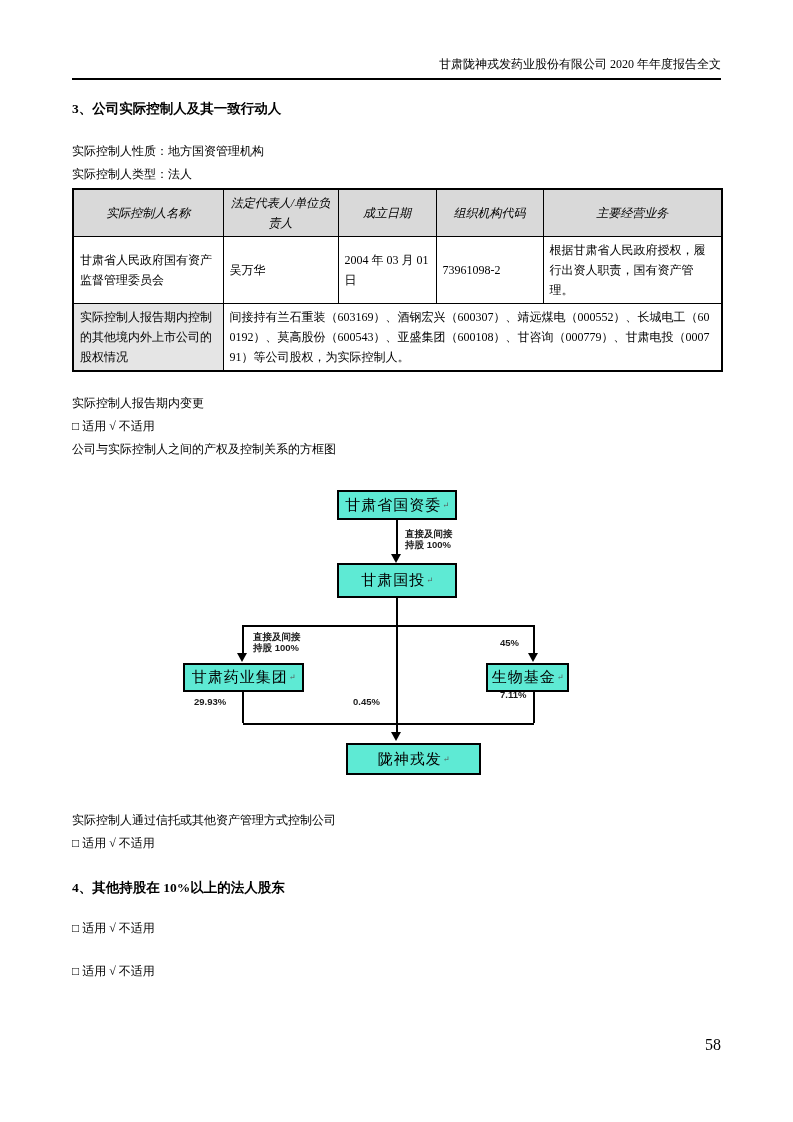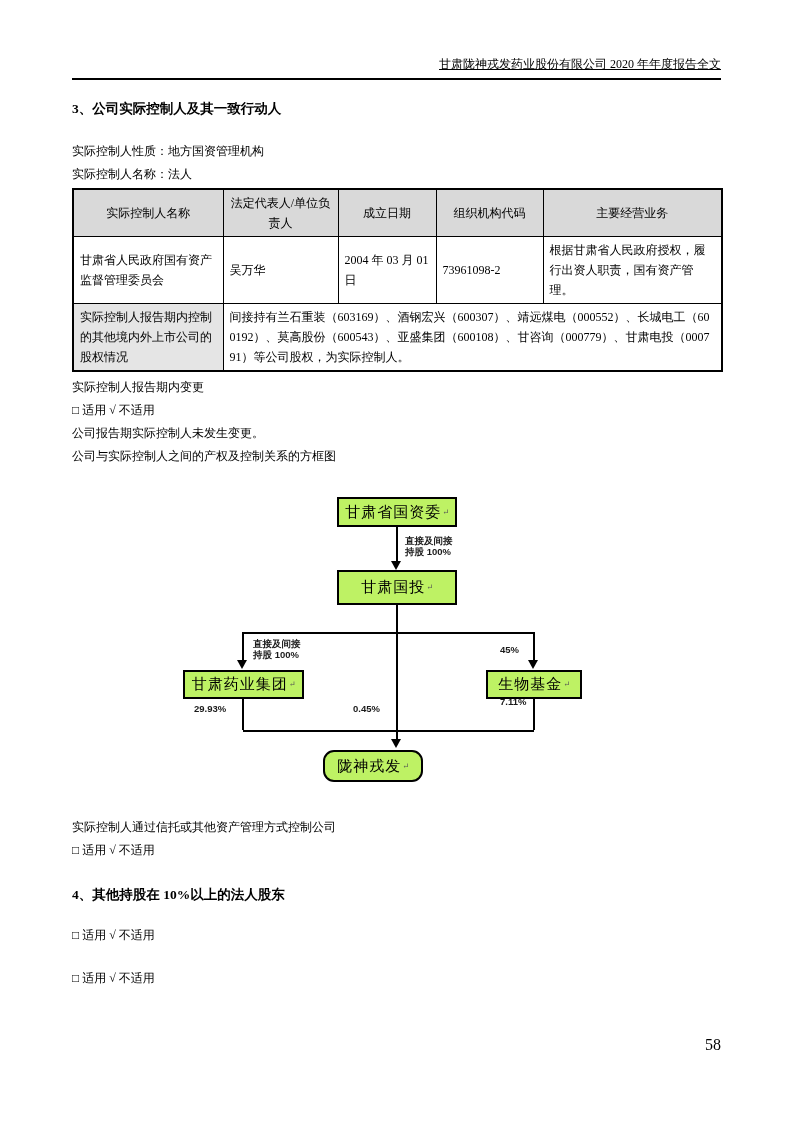--- a/index.html
+++ b/index.html
@@ -12,33 +12,32 @@
     box-sizing:border-box;
     overflow:hidden;
   }
   .content{padding:56px 72px 0 72px;}
   .doc-header{
     text-align:right;
     font-size:12px;
     line-height:16px;
     padding-bottom:6px;
     border-bottom:2px solid #000;
-    text-decoration:underline;
   }
   h3.sec{
     font-size:13.5px;
     font-weight:bold;
     margin:20px 0 0 0;
     line-height:18px;
   }
   h3.sec4{margin-top:24px;}
   h3.sec5{margin-top:30px;}
   p.line{font-size:12px;line-height:23px;margin:0;}
   p.first-after-h{margin-top:22px;}
-  p.after-table{margin-top:4px;}
+  p.after-table{margin-top:20px;}
   p.after-diagram{margin-top:24px;}
   p.applic-sp{margin-top:20px;}
 
   table.ctrl{
     width:649px;
     border-collapse:collapse;
     border:2px solid #000;
     margin-top:2px;
     font-size:12px;
     table-layout:fixed;
@@ -46,34 +45,34 @@
   table.ctrl th, table.ctrl td{
     border:1px solid #000;
     padding:3px 6px;
     line-height:20px;
     vertical-align:middle;
     font-weight:normal;
     word-break:break-all;
   }
   table.ctrl th{background:#d9d9d9;text-align:center;}
   td.gray-cell{background:#e5e5e5;text-align:left;}
-  tr.r1{height:44px;}
+  tr.r1{height:44px;font-style:italic;}
   tr.r2{height:54px;}
   tr.r3{height:66px;}
 
   
   .diagram{
     position:relative;
     width:649px;height:310px;
     margin-top:14px;
   }
   .dnode{
     position:absolute;
     border:2px solid #000;
-    background:#bef264;
+    background:#5eead4;
     display:flex;align-items:center;justify-content:center;
     font-size:15px;
     letter-spacing:1px;
     box-sizing:border-box;
   }
   .pmark{font-size:8px;color:#555;letter-spacing:0;margin-left:1px;}
   .dline{position:absolute;background:#000;}
   .arr{
     position:absolute;width:0;height:0;
     border-left:5px solid transparent;
@@ -98,21 +97,21 @@
 <div class="page">
   <div class="content">
 
     <div class="doc-header">
       <span>甘肃陇神戎发药业股份有限公司 2020 年年度报告全文</span>
     </div>
 
     <h3 class="sec">3、公司实际控制人及其一致行动人</h3>
 
     <p class="line first-after-h">实际控制人性质：地方国资管理机构</p>
-    <p class="line">实际控制人名称：法人</p>
+    <p class="line">实际控制人类型：法人</p>
 
     <table class="ctrl">
       <colgroup>
         <col style="width:150px">
           <col style="width:115px">
           <col style="width:98px">
           <col style="width:107px">
           <col style="width:179px">
       </colgroup>
       <tbody>
@@ -132,21 +131,20 @@
         </tr>
         <tr class="r3">
           <td class="gray-cell">实际控制人报告期内控制的其他境内外上市公司的股权情况</td>
           <td colspan="4">间接持有兰石重装（603169）、酒钢宏兴（600307）、靖远煤电（000552）、长城电工（600192）、莫高股份（600543）、亚盛集团（600108）、甘咨询（000779）、甘肃电投（000791）等公司股权，为实际控制人。</td>
         </tr>
       </tbody>
     </table>
 
     <p class="line after-table">实际控制人报告期内变更</p>
     <p class="line">□ 适用 √ 不适用</p>
-    <p class="line">公司报告期实际控制人未发生变更。</p>
     <p class="line">公司与实际控制人之间的产权及控制关系的方框图</p>
 
     <div class="diagram">
 
       <div class="dnode" style="left:265px;top:15px;width:120px;height:30px;">
         <span>甘肃省国资委</span>
           <span class="pmark">↵</span>
       </div>
 
       <div class="dline" style="left:324px;top:45px;width:1.5px;height:34px;"></div>
@@ -174,37 +172,37 @@
 
       <div class="dline" style="left:461px;top:150px;width:1.5px;height:28px;"></div>
       <div class="arr" style="left:456px;top:178px;"></div>
       <div class="dlabel" style="left:428px;top:162px;">45%</div>
 
       <div class="dnode" style="left:111px;top:188px;width:121px;height:29px;">
         <span>甘肃药业集团</span>
           <span class="pmark">↵</span>
       </div>
 
-      <div class="dnode" style="left:414px;top:188px;width:96px;height:29px;">
+      <div class="dnode" style="left:414px;top:188px;width:83px;height:29px;">
         <span>生物基金</span>
           <span class="pmark">↵</span>
       </div>
 
       <div class="dlabel" style="left:122px;top:221px;">29.93%</div>
       <div class="dlabel" style="left:281px;top:221px;">0.45%</div>
       <div class="dlabel" style="left:428px;top:214px;">7.11%</div>
 
       <div class="dline" style="left:170px;top:217px;width:1.5px;height:31px;"></div>
       <div class="dline" style="left:461px;top:217px;width:1.5px;height:31px;"></div>
 
       <div class="dline" style="left:171px;top:248px;width:291px;height:1.5px;"></div>
 
       <div class="arr" style="left:319px;top:257px;"></div>
 
-      <div class="dnode" style="left:251px;top:268px;width:100px;height:32px;border-radius:11px;">
+      <div class="dnode" style="left:274px;top:268px;width:135px;height:32px;">
         <span>陇神戎发</span>
           <span class="pmark">↵</span>
       </div>
     </div>
 
     <p class="line after-diagram">实际控制人通过信托或其他资产管理方式控制公司</p>
     <p class="line">□ 适用 √ 不适用</p>
 
     <h3 class="sec sec4">4、其他持股在 10%以上的法人股东</h3>
     <p class="line applic-sp">□ 适用 √ 不适用</p>

